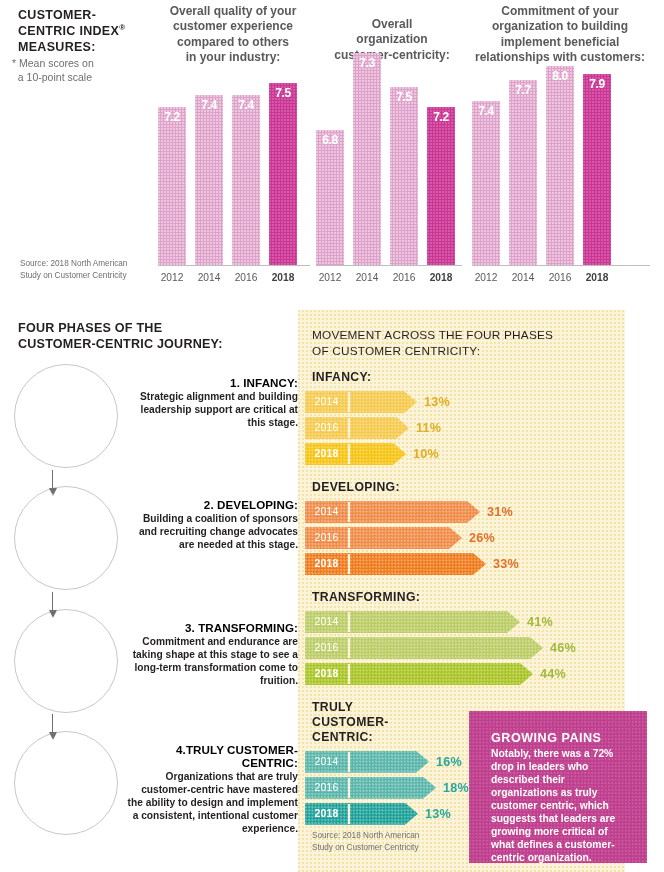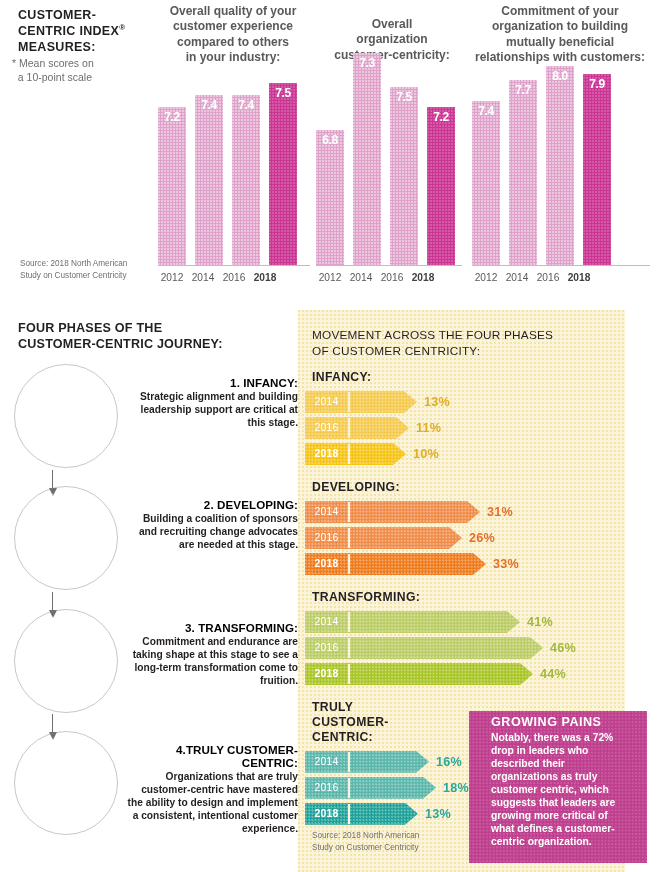--- a/index.html
+++ b/index.html
@@ -64,21 +64,21 @@
     background-color:#cb3694;
     background-image:
       radial-gradient(circle at 1px 1px, rgba(255,255,255,.18) 0.9px, transparent 1.1px);
   }
   .vbar-value {
     position:absolute; left:0; right:0; top:3px; text-align:center;
     font-size:12px; font-weight:bold; color:#ffffff; letter-spacing:-.4px;
   }
   .vbar-years {
     position:absolute; left:0; right:0; bottom:4px; height:20px;
-    display:flex; gap:3px;
+    display:flex; gap:9px;
   }
   .vbar-year {
     width:28px; text-align:center; font-size:10.2px; color:#58595b;
     line-height:20px;
   }
   .vbar-year.bold { font-weight:bold; color:#414042; }
 
   
   #phases-heading {
     position:absolute; left:18px; top:320px; width:268px;
@@ -185,21 +185,21 @@
     font-size:8.2px; line-height:1.5; color:#6d6e71;
   }
 
   
   #growing-pains {
     position:absolute; left:469px; top:711px; width:178px; height:152px;
     background-color:#bf3f8e;
     background-image:
       radial-gradient(circle at 1px 1px, rgba(255,255,255,.16) 1px, transparent 1.2px);
     background-size:3.4px 3.4px;
-    padding:4px 14px 10px 22px;
+    padding:20px 14px 10px 22px;
   }
   #gp-title {
     font-size:12.6px; font-weight:bold; color:#ffffff;
     letter-spacing:.5px; margin-bottom:3px; text-transform:uppercase;
   }
   #gp-body {
     font-size:10.3px; font-weight:bold; color:#ffffff; line-height:1.26;
   }
 </style>
 </head>
@@ -218,21 +218,21 @@
     <div id="index-note">
       <span class="star">*</span>
       <span>Mean scores on</span><br>
       &nbsp;&nbsp;<span>a 10-point scale</span>
     </div>
 
     <div id="source-left">Source: 2018 North American Study on Customer Centricity</div>
 
     <div class="col-title" id="col-title-0"><span>Overall quality of your</span><br><span>customer experience</span><br><span>compared to others</span><br><span>in your industry:</span></div>
     <div class="col-title" id="col-title-1"><span>Overall</span><br><span>organization</span><br><span>customer-centricity:</span></div>
-    <div class="col-title" id="col-title-2"><span>Commitment of your</span><br><span>organization to building</span><br><span>mutually beneficial</span><br><span>relationships with customers:</span></div>
+    <div class="col-title" id="col-title-2"><span>Commitment of your</span><br><span>organization to building</span><br><span>implement beneficial</span><br><span>relationships with customers:</span></div>
 
     <div class="bar-group" id="bar-group-0">
       <div class="axis-line"></div>
       <div class="bars-row">
           <div class="vbar-wrap">
             <div class="vbar" style="height: 158px;">
               <div class="vbar-value">7.2</div>
             </div>
           </div>
           <div class="vbar-wrap">

